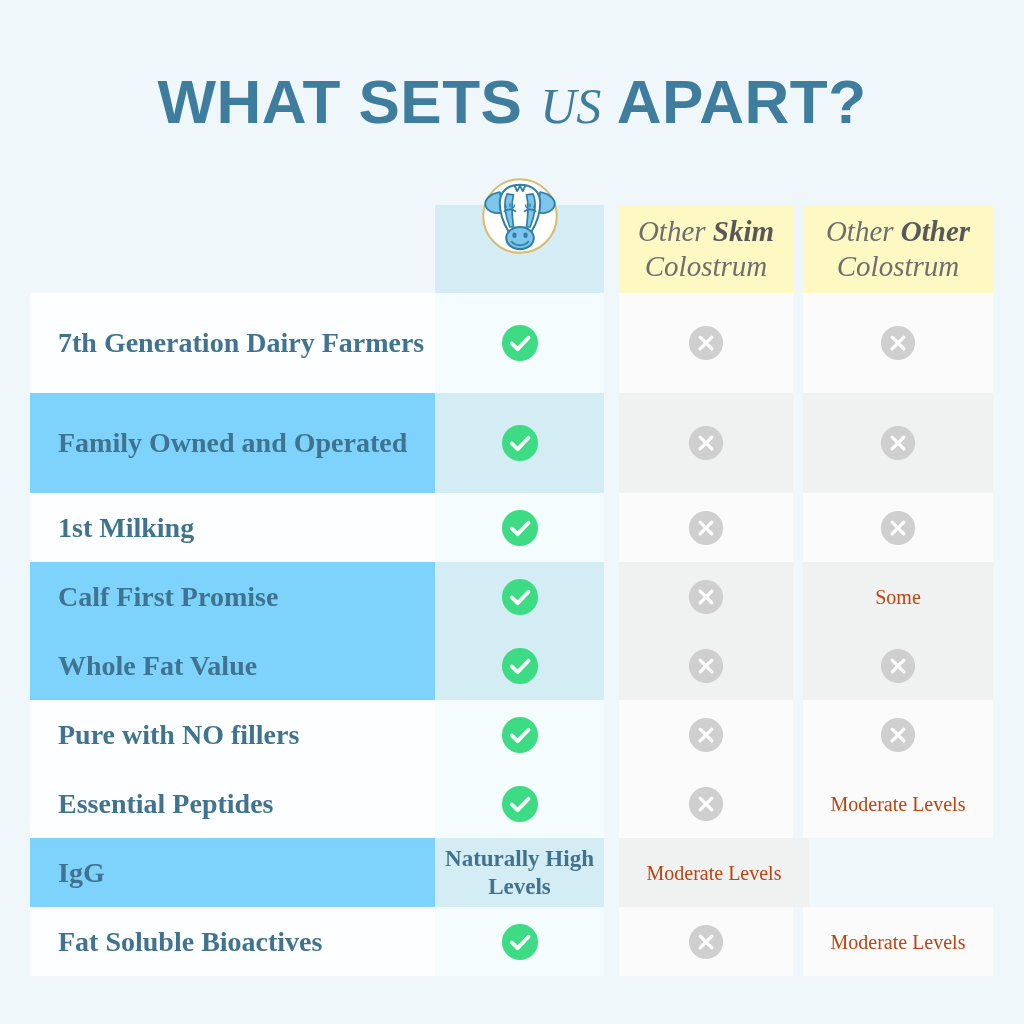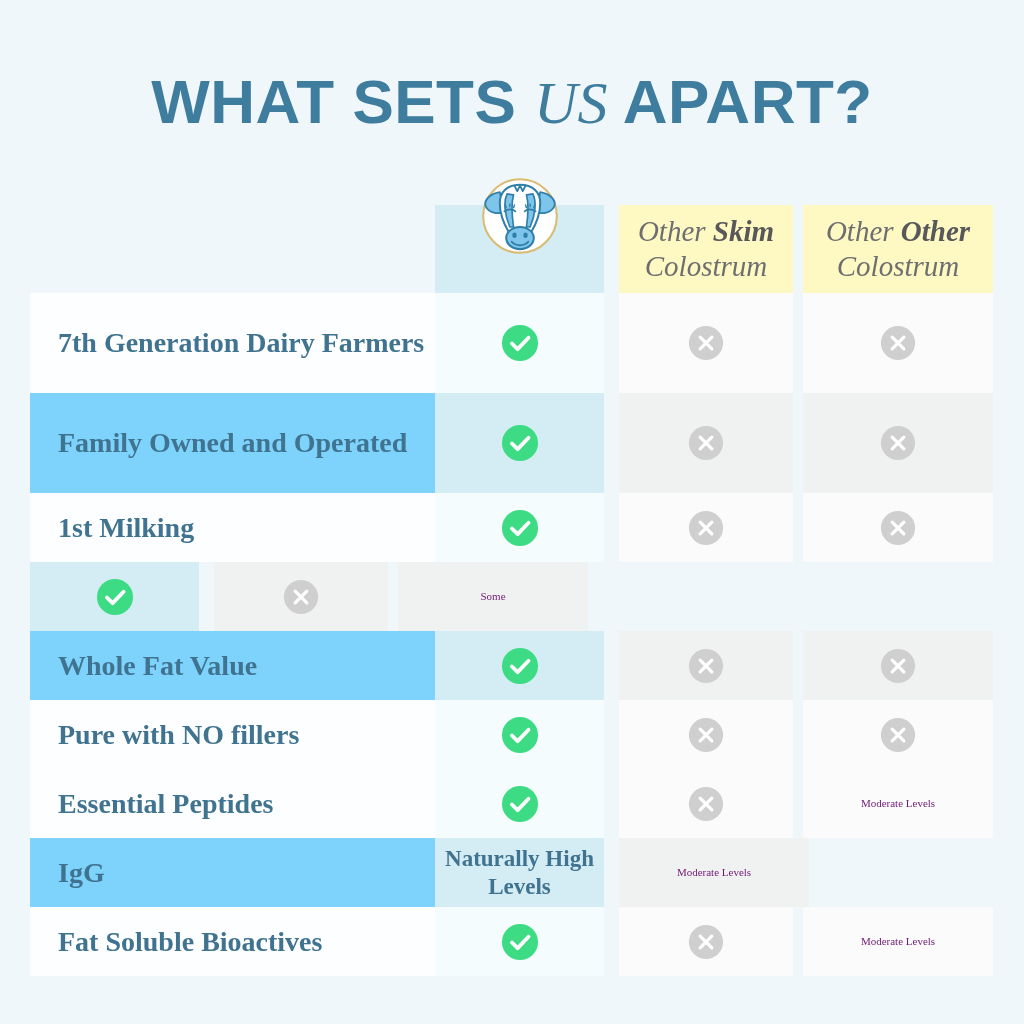--- a/index.html
+++ b/index.html
@@ -27,21 +27,21 @@
     font-size: 62px;
     font-weight: 700;
     letter-spacing: 0.5px;
     color: #3f7d9e;
     white-space: nowrap;
   }
   .page-title .em {
     font-family: "Liberation Serif", serif;
     font-style: italic;
     font-weight: 400;
-    font-size: 60px;
+    font-size: 50px;
     letter-spacing: 0px;
   }
 
   
   .table {
     position: absolute;
     left: 30px;
     top: 205px;
     width: 958px;
   }
@@ -121,22 +121,22 @@
   .brow.odd  .cell-brand { background: #f5fcfd; }
   .brow.even .cell-brand { background: #d4ecf3; }
 
   .brow.odd  .cell-skim,
   .brow.odd  .cell-whole { background: #fbfbfb; }
   .brow.even .cell-skim,
   .brow.even .cell-whole { background: #f0f1f1; }
 
   
   .val-text {
-    font-size: 11px;
-    color: #701a75;
+    font-size: 20px;
+    color: #c2410c;
     line-height: 1.2;
     padding: 0 6px;
   }
   .val-text.brand {
     color: #40738f;
     font-weight: 700;
     font-size: 23px;
   }
 
   
@@ -278,20 +278,23 @@
         <div class="cell-whole">
           <span>
             <svg class="icon icon-x" viewBox="0 0 40 40" aria-hidden="true">
               <circle cx="20" cy="20" r="19" fill="#cfcfcf"></circle>
               <path d="M13.5 13.5 L26.5 26.5 M26.5 13.5 L13.5 26.5" fill="none" stroke="#ffffff" stroke-width="3.6" stroke-linecap="round"></path>
             </svg>
           </span>
         </div>
       </div>
       <div class="row brow even">
+        <div class="cell-label">
+          <span>Calf First Promise</span>
+        </div>
         <div class="cell-brand">
           <span>
             <svg class="icon icon-check" viewBox="0 0 40 40" aria-hidden="true">
               <circle cx="20" cy="20" r="19" fill="#3ddc84"></circle>
               <path d="M11.5 20.5 L17.5 26.5 L29 14.5" fill="none" stroke="#ffffff" stroke-width="4" stroke-linecap="round" stroke-linejoin="round"></path>
             </svg>
           </span>
         </div>
         <div class="cell-skim">
           <span>

